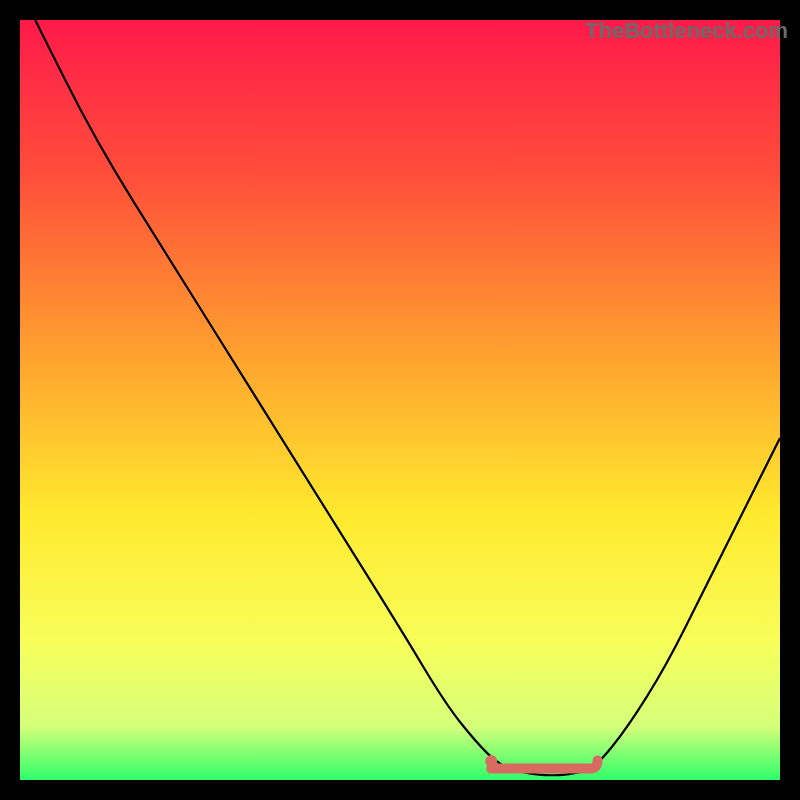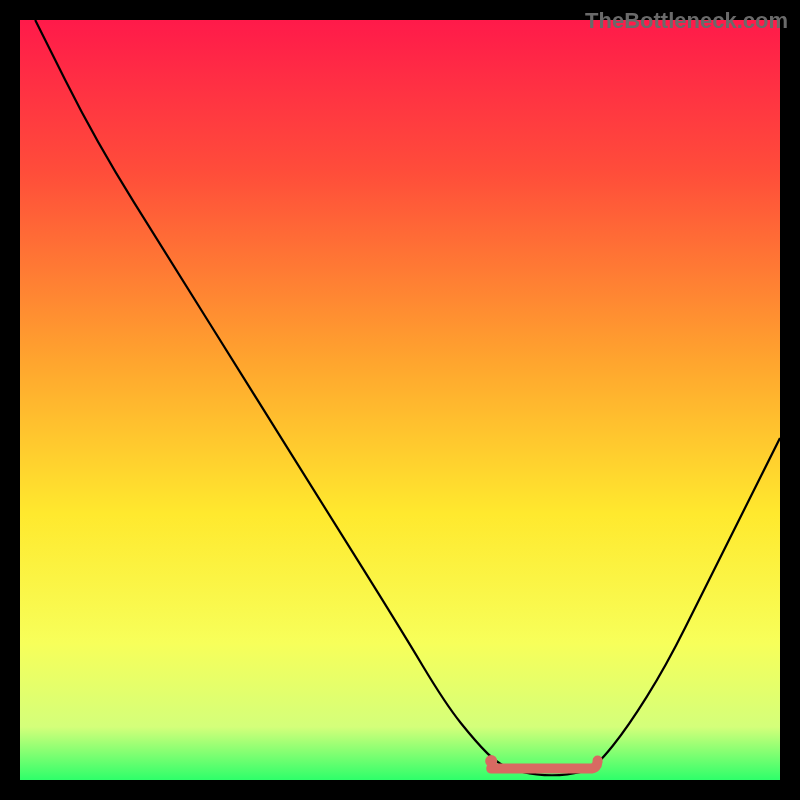--- a/index.html
+++ b/index.html
@@ -1,17 +1,17 @@
 <!DOCTYPE html>
 <html><head>
 <meta charset="utf-8">
 <style>
   * { margin: 0; padding: 0; box-sizing: border-box; }
   body { width: 800px; height: 800px; background: #000; position: relative; font-family: Arial, sans-serif; }
-  .watermark { position: absolute; top: 8px; right: 12px; color: #6a6a6a; font-size: 22px; font-weight: bold; z-index: 10; }
+  .watermark { position: absolute; top: 18px; right: 12px; color: #6a6a6a; font-size: 22px; font-weight: bold; z-index: 10; }
   .plot-area { position: absolute; top: 20px; left: 20px; width: 760px; height: 760px; }
   svg { display: block; }
 </style>
 </head>
 <body>
 
 <div class="watermark">TheBottleneck.com</div>
 
 <div class="plot-area">
   <svg width="760" height="760" viewBox="0 0 760 760">

